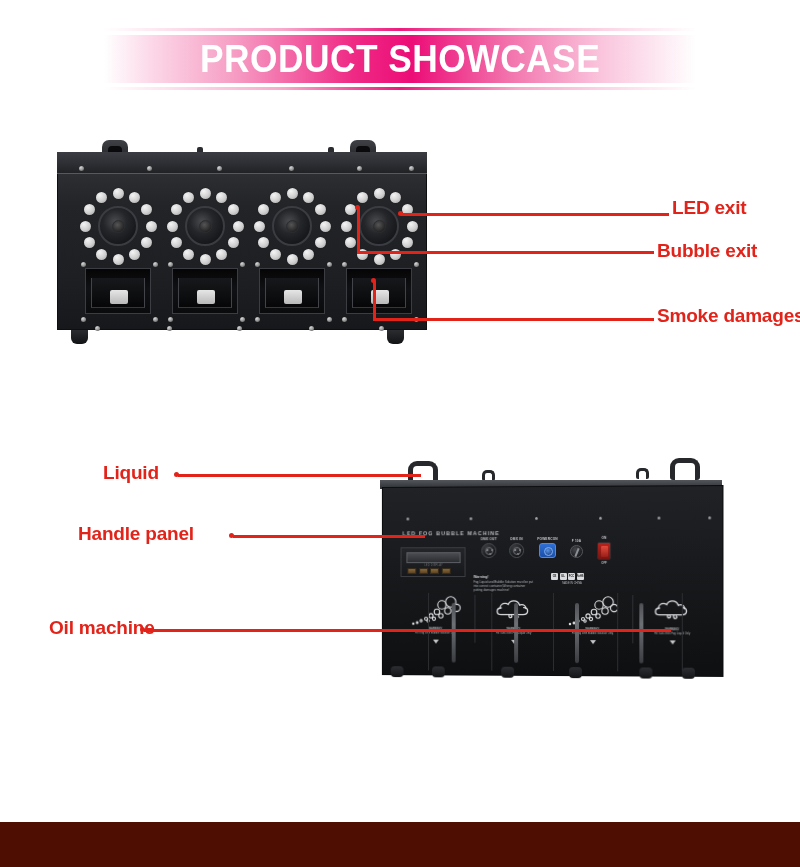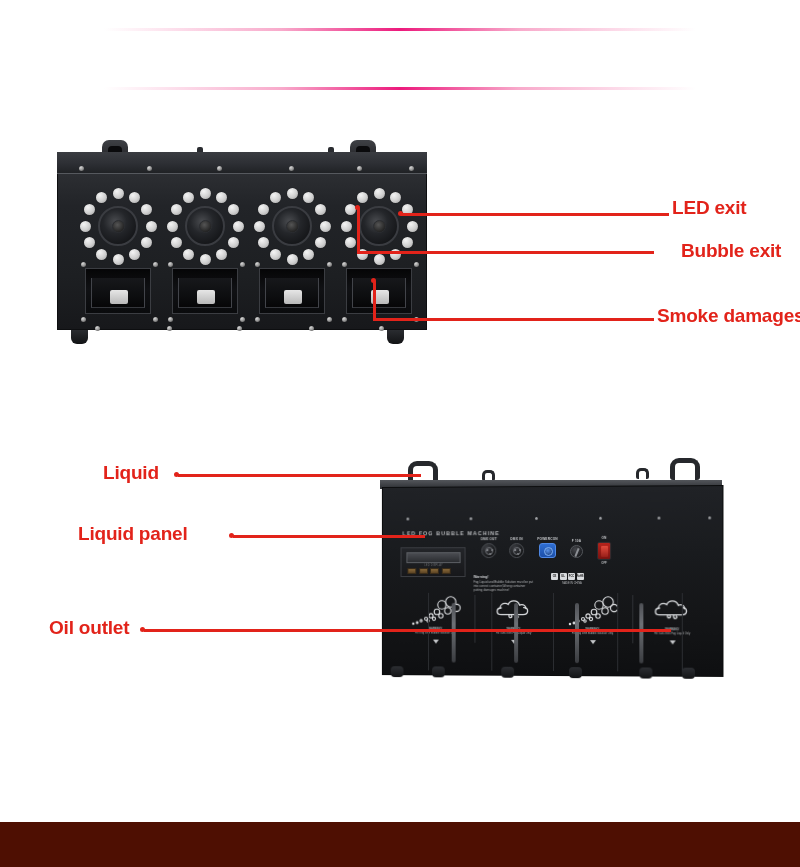--- a/index.html
+++ b/index.html
@@ -262,20 +262,23 @@
   #bottom-bar{
     position:absolute;left:0;top:822px;width:800px;height:45px;
     background:#4e0f02;
   }
 </style>
 </head>
 <body>
 
 <div id="banner-wrap">
   <div id="banner-stripe-top" class="banner-stripe"></div>
+  <div id="banner-bar">
+    <span id="banner-title">PRODUCT SHOWCASE</span>
+  </div>
   <div id="banner-stripe-bottom" class="banner-stripe"></div>
 </div>
 
 <div id="machine-front" class="machine">
   <div id="front-handle-left" class="front-handle"></div>
   <div id="front-handle-right" class="front-handle"></div>
   <div class="front-nub" style="left:140px;top:7px;"></div>
   <div class="front-nub" style="left:271px;top:7px;"></div>
 
   <div id="front-body"></div>
@@ -397,21 +400,21 @@
       <div class="led-dot" style="left: 21px; top: 8.92116px;"></div>
     </div>
     <div class="tray-opening" style="left: 289px; top: 128px;">
       <div class="tray-inner">
         <div class="tray-bottle"></div>
       </div>
     </div>
   </div>
 
 <div class="callout-text" style="left:672px;top:197px;">LED exit</div>
-<div class="callout-text" style="left:657px;top:240px;margin-left:24px;">Bubble exit</div>
+<div class="callout-text" style="left:657px;top:240px;">Bubble exit</div>
 <div class="callout-text" style="left:657px;top:305px;">Smoke damages</div>
 
 <div class="leader leader-h" style="left:401px;top:213px;width:268px;"></div>
 <div class="leader-dot" style="left:398px;top:211px;"></div>
 
 <div class="leader leader-v" style="left:357px;top:208px;height:45px;"></div>
 <div class="leader leader-h" style="left:357px;top:251px;width:297px;"></div>
 <div class="leader-dot" style="left:355px;top:205px;"></div>
 
 <div class="leader leader-v" style="left:373px;top:281px;height:39px;"></div>
@@ -579,22 +582,22 @@
         <div class="rear-screw-sm" style="left: 88px; top: 30px;"></div>
         <div class="rear-screw-sm" style="left: 154px; top: 30px;"></div>
         <div class="rear-screw-sm" style="left: 218px; top: 30px;"></div>
         <div class="rear-screw-sm" style="left: 276px; top: 30px;"></div>
         <div class="rear-screw-sm" style="left: 326px; top: 30px;"></div>
       </div>
   </div>
 </div>
 
 <div class="callout-text" style="left:103px;top:462px;">Liquid</div>
-<div class="callout-text" style="left:78px;top:523px;">Liquid panel</div>
-<div class="callout-text" style="left:49px;top:617px;">Oil outlet</div>
+<div class="callout-text" style="left:78px;top:523px;">Handle panel</div>
+<div class="callout-text" style="left:49px;top:617px;">Oil machine</div>
 
 <div class="leader leader-h" style="left:178px;top:474px;width:243px;"></div>
 <div class="leader-dot" style="left:174px;top:472px;"></div>
 
 <div class="leader leader-h" style="left:233px;top:535px;width:192px;"></div>
 <div class="leader-dot" style="left:229px;top:533px;"></div>
 
 <div class="leader leader-h" style="left:144px;top:629px;width:527px;"></div>
 <div class="leader-dot" style="left:140px;top:627px;"></div>
 

